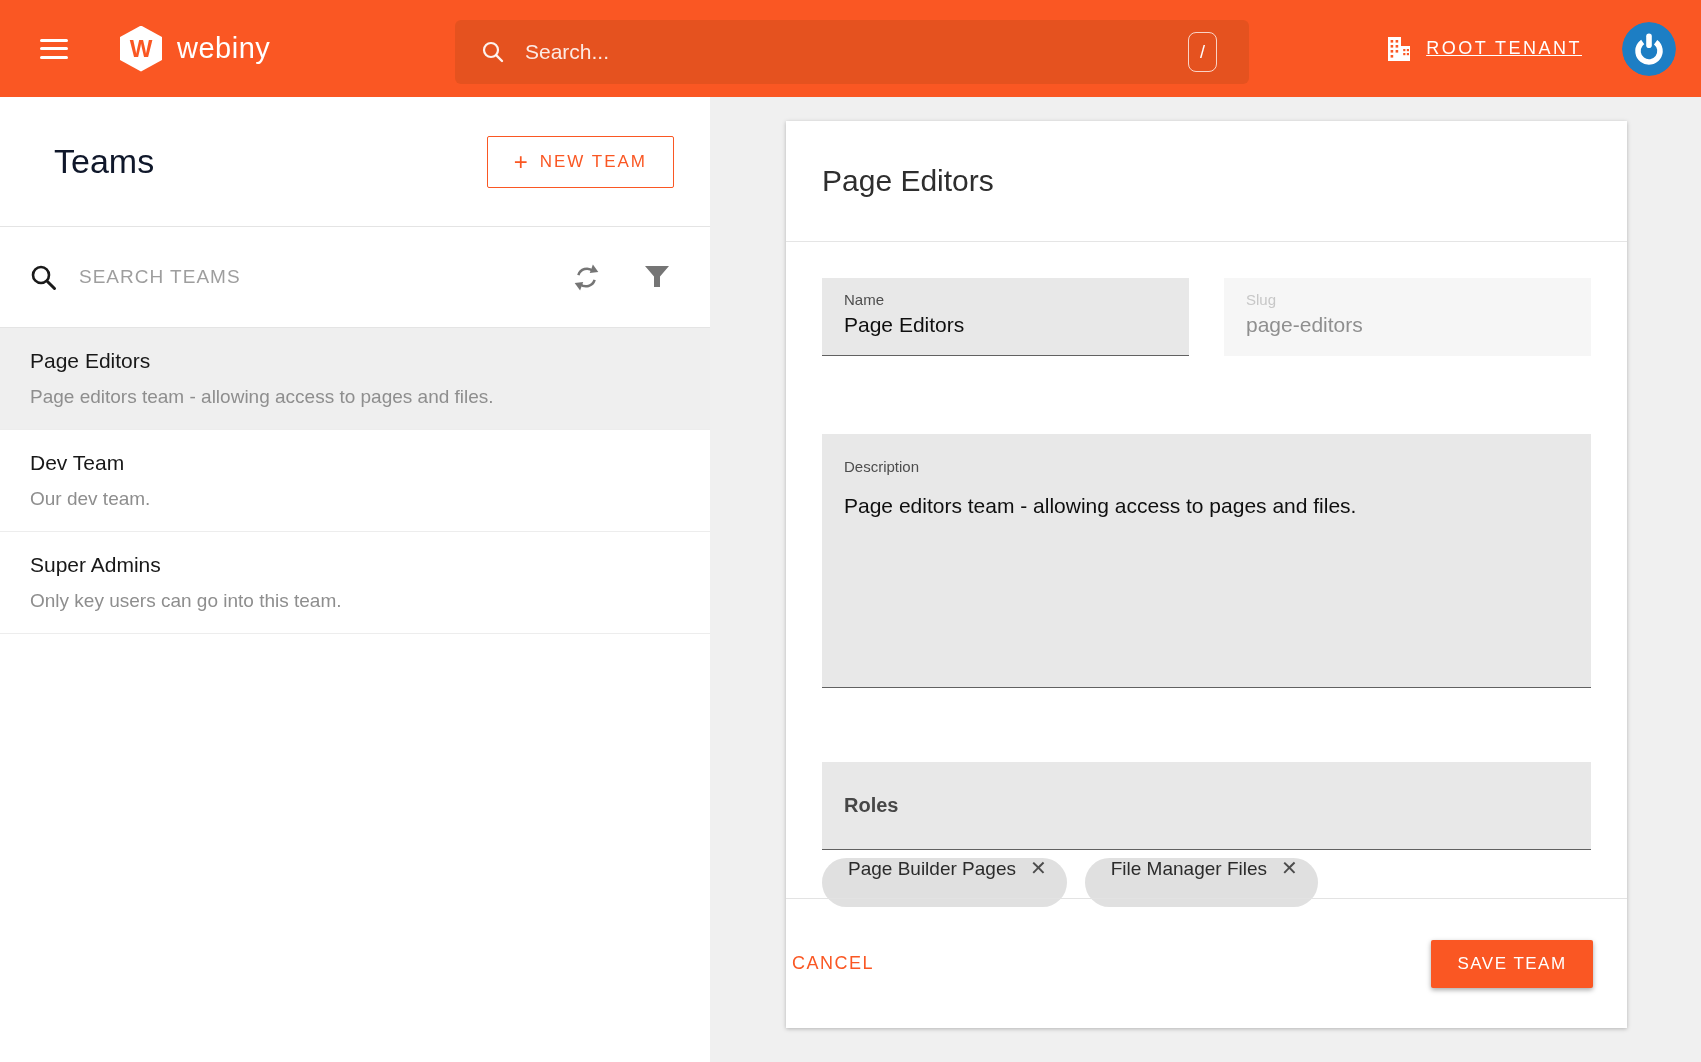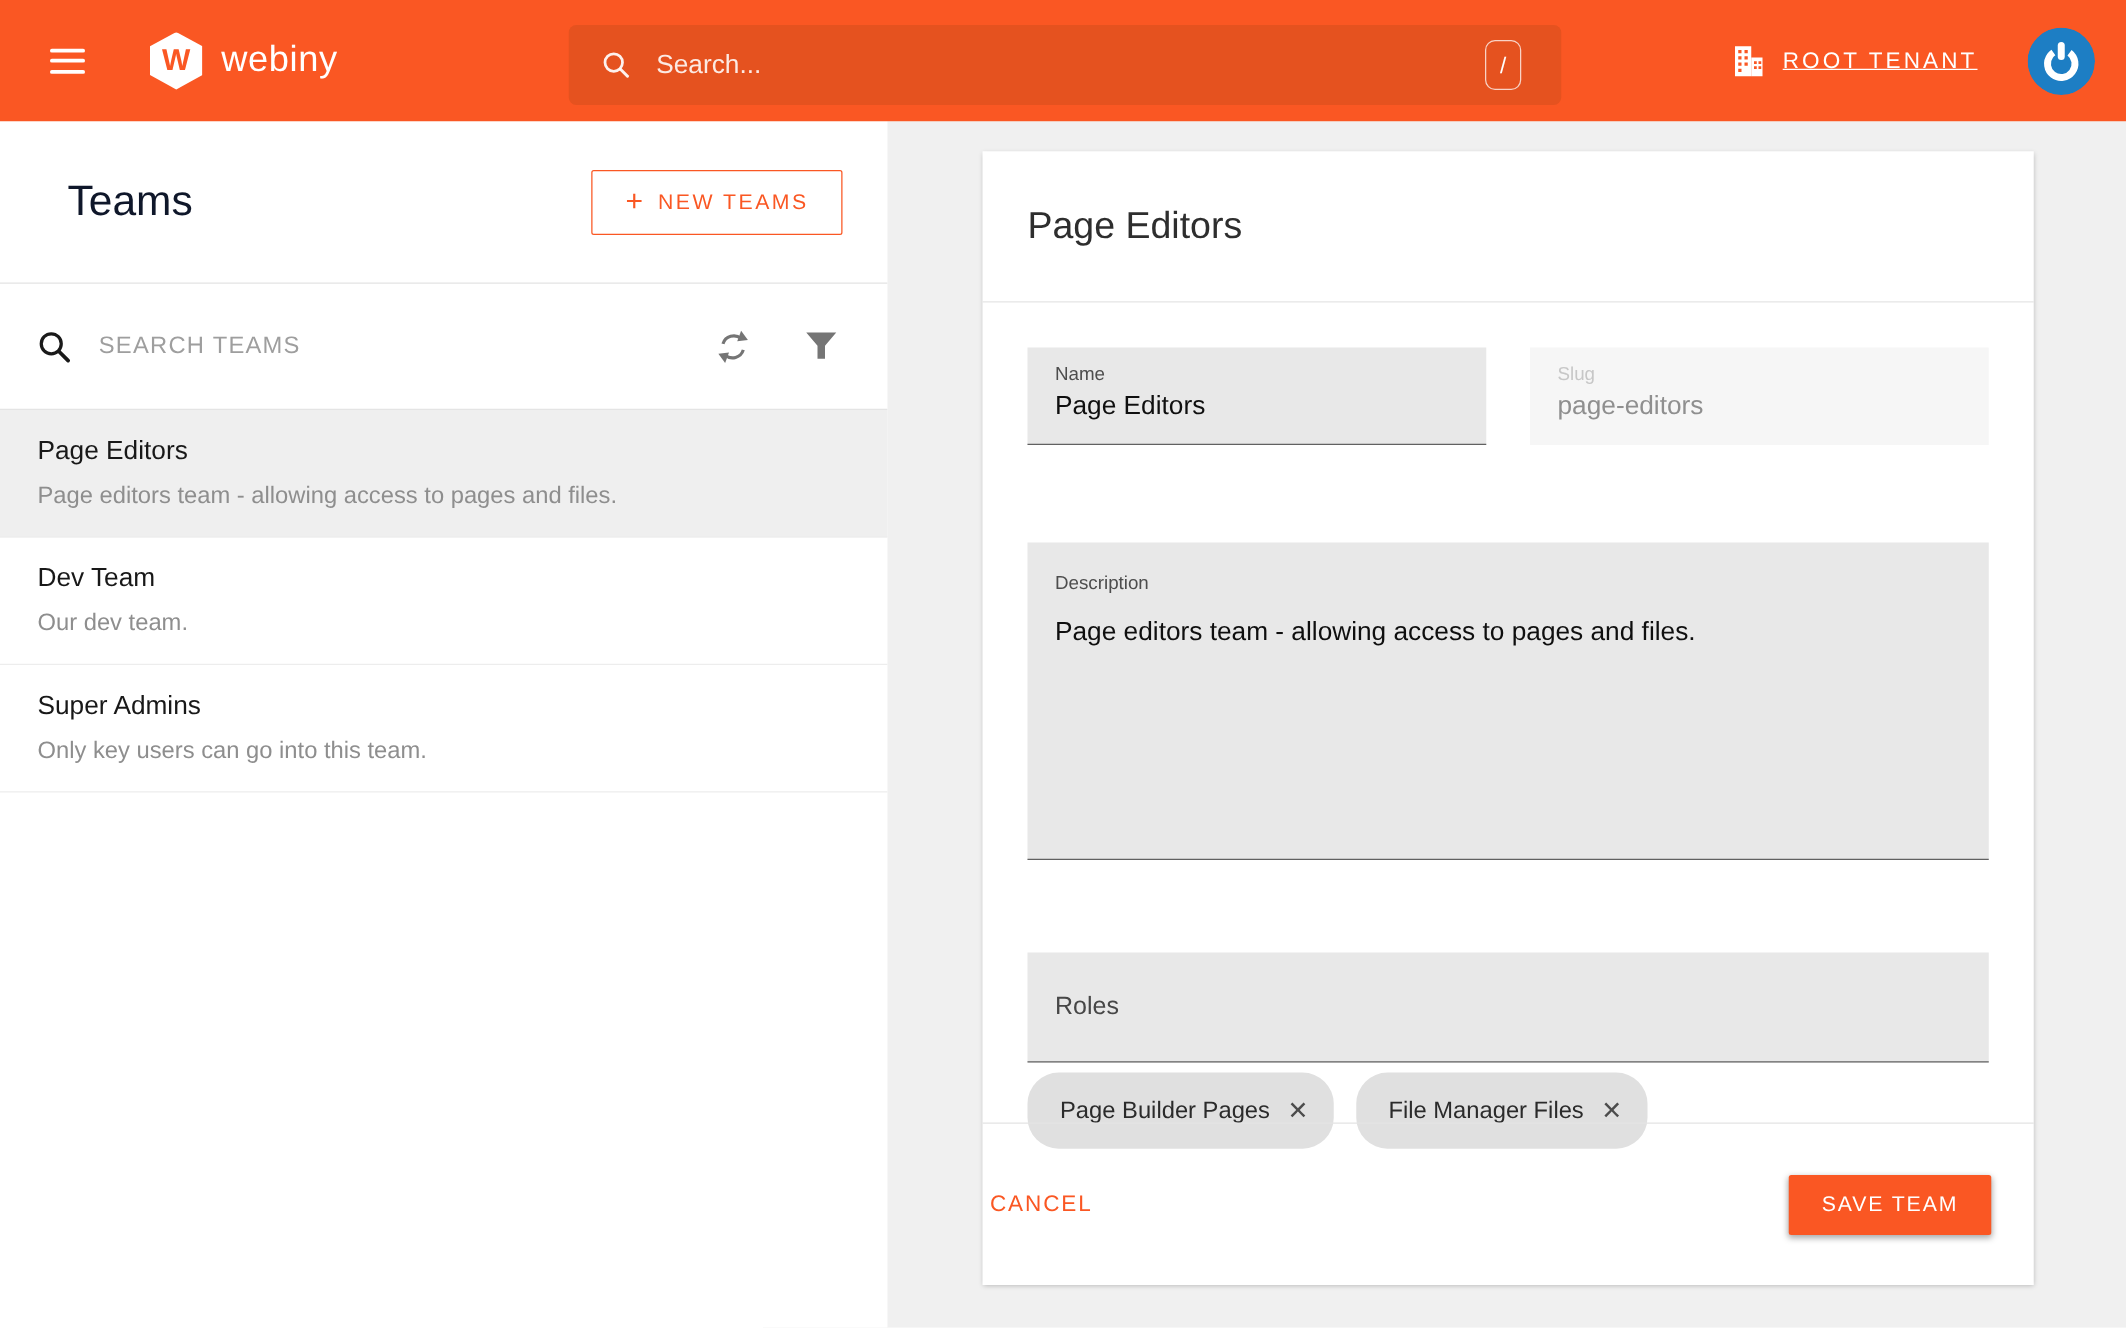--- a/index.html
+++ b/index.html
@@ -47,24 +47,24 @@
   .fields-row{display:flex;gap:35px;}
   .field{box-sizing:border-box;height:78px;background:#e8e8e8;border-bottom:1px solid #616161;padding:13px 0 0 22px;}
   .field.name-field{width:367px;}
   .field.slug-field{width:367px;background:#f6f6f6;border-bottom:1px solid transparent;}
   .field-label{font-size:15px;color:#4d4d4d;}
   .slug-field .field-label{color:#c7c7c7;}
   .field-input{display:block;border:none;background:transparent;outline:none;font-size:21px;color:#0f0f0f;margin-top:5px;width:320px;font-family:inherit;padding:0;}
   .slug-field .field-input{color:#8f8f8f;}
   .desc-field{margin-top:78px;height:254px;background:#e8e8e8;border-bottom:1px solid #616161;box-sizing:border-box;padding:24px 22px 0;cursor:text;}
   .desc-value{font-size:21px;color:#0f0f0f;margin-top:19px;}
-  .roles-field{margin-top:74px;height:88px;background:#e8e8e8;border-bottom:1px solid #616161;box-sizing:border-box;display:flex;align-items:center;padding-left:22px;cursor:pointer;}
+  .roles-field{margin-top:74px;height:88px;background:#e8e8e8;border-bottom:1px solid #616161;box-sizing:border-box;display:flex;align-items:center;padding-left:22px;cursor:pointer;font-weight:bold;}
   .roles-label{font-size:20px;color:#474747;}
   .chips{margin-top:8px;display:flex;gap:18px;}
-  .chip{height:61px;border-radius:25px;background:#e0e0e0;display:flex;align-items:center;padding:0 20px 0 26px;font-size:19px;color:#2b2b2b;}
+  .chip{height:49px;border-radius:25px;background:#e0e0e0;display:flex;align-items:flex-start;padding:0 20px 0 26px;font-size:19px;color:#2b2b2b;}
   .chip-x{margin-left:14px;font-size:20px;color:#4c4c4c;cursor:pointer;background:none;border:none;padding:0;font-family:inherit;line-height:1;}
   .card-footer{position:absolute;left:0;bottom:0;width:100%;height:130px;border-top:1px solid #e3e3e3;display:flex;align-items:center;justify-content:space-between;box-sizing:border-box;padding-right:34px;}
   .cancel-btn{color:#fa5723;font-size:18px;letter-spacing:1.5px;background:none;border:none;margin-right:30px;cursor:pointer;font-family:inherit;}
   .save-btn{width:162px;height:48px;background:#fa5723;color:#fff;font-size:17px;letter-spacing:1.5px;border:none;border-radius:2px;box-shadow:0 2px 5px rgba(0,0,0,0.35);cursor:pointer;font-family:inherit;}
 </style>
 </head>
 <body>
 
 <header class="topbar">
   <button class="hamburger" aria-label="menu">
@@ -121,21 +121,21 @@
       </svg>
     </button>
   </div>
 </header>
 
 <section class="left-panel">
   <div class="panel-header">
     <h1 class="panel-title">Teams</h1>
     <button class="new-team-btn">
       <span class="plus">+</span>
-      <span>NEW TEAMS</span>
+      <span>NEW TEAM</span>
     </button>
   </div>
 
   <div class="search-row">
     <span style="display:flex;">
       <svg width="27" height="27" viewBox="0 0 27 27" fill="none">
         <circle cx="11" cy="11" r="8" stroke="#1a1a1a" stroke-width="2.6"></circle>
         <line x1="17.2" y1="17.2" x2="24.5" y2="24.5" stroke="#1a1a1a" stroke-width="3" stroke-linecap="round"></line>
       </svg>
     </span>

